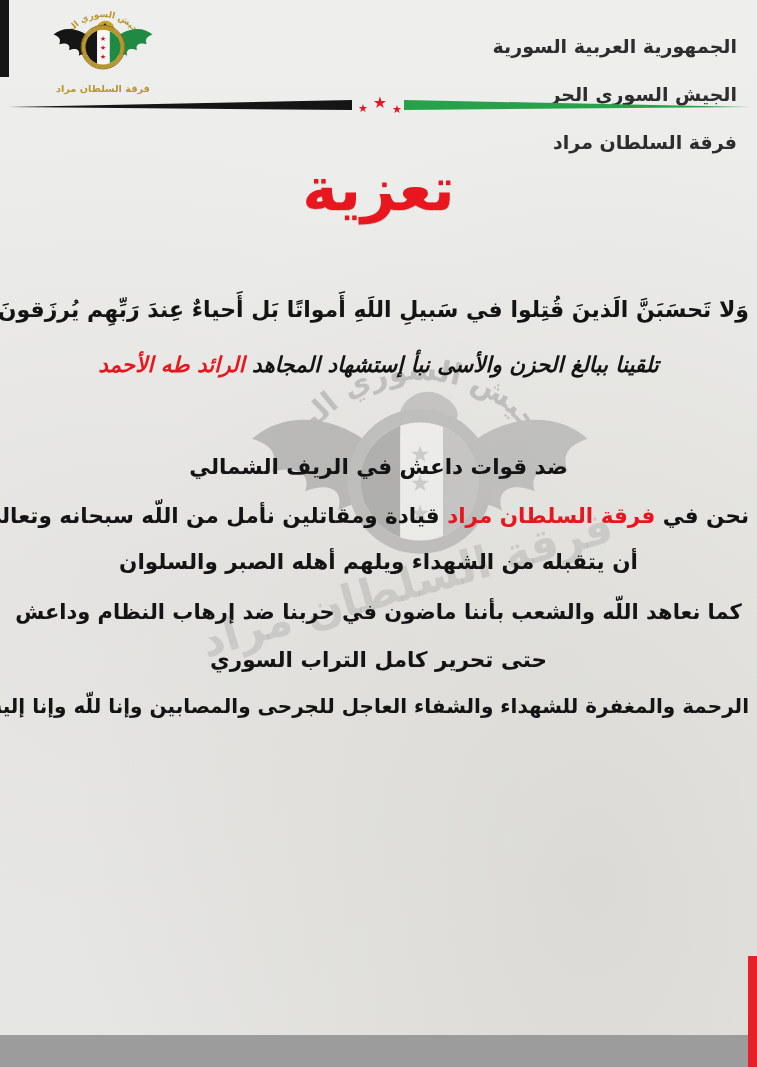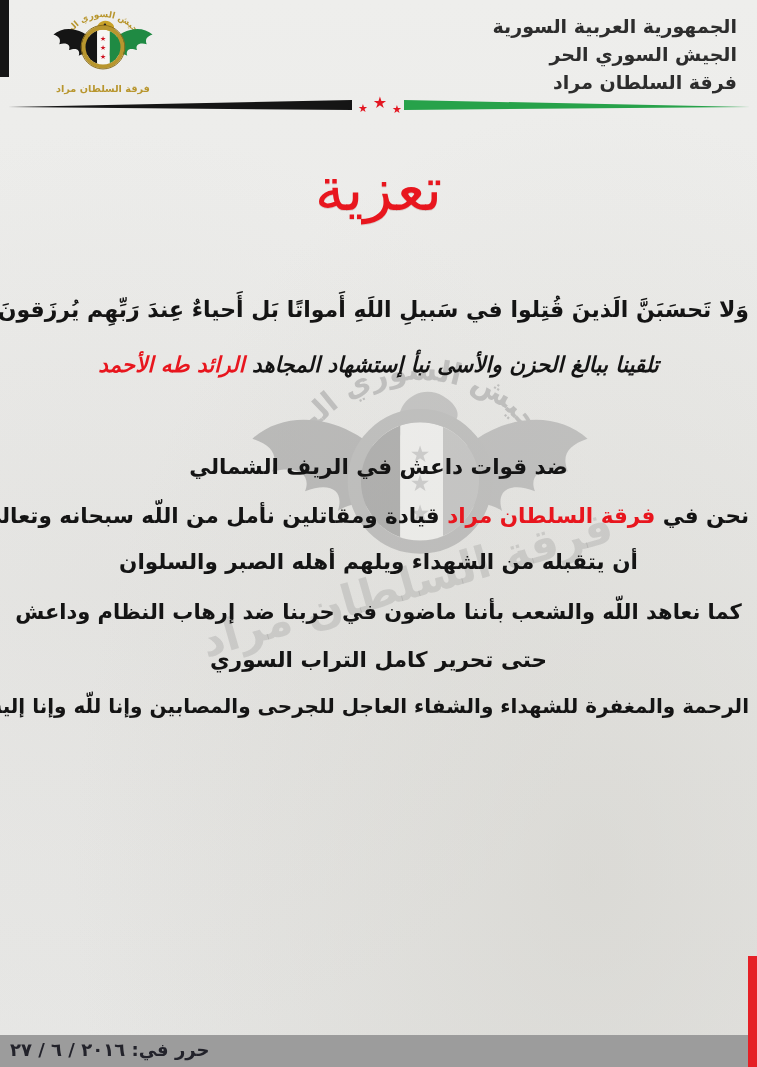--- a/index.html
+++ b/index.html
@@ -8,28 +8,28 @@
     font-family:"DejaVu Sans",sans-serif;
     background:
       radial-gradient(ellipse at 78% 82%, rgba(198,196,188,.38), transparent 62%),
       radial-gradient(ellipse at 15% 55%, rgba(210,208,204,.25), transparent 55%),
       linear-gradient(180deg,#eeeeec 0%,#e9e9e7 55%,#e6e6e4 100%);
   }
   .edge-black{position:absolute;left:0;top:0;width:9px;height:77px;background:#151515;}
   .edge-red{position:absolute;right:0;top:956px;width:9px;height:111px;background:#e52026;}
 
   .header-text{position:absolute;top:12px;right:20px;text-align:right;direction:rtl;}
-  .header-line{font-weight:bold;font-size:19px;color:#2d2d2d;line-height:28px;white-space:nowrap;}
+  .header-line{font-weight:bold;font-size:19px;color:#2d2d2d;line-height:28px;white-space:nowrap;margin-top:20px;}
 
   .logo{position:absolute;left:35px;top:1px;width:136px;height:100px;}
 
   .divider{position:absolute;left:0;top:96px;width:757px;height:26px;}
 
   .title{position:absolute;left:0;right:0;top:143px;height:92px;line-height:92px;
-    text-align:center;font-size:60px;font-weight:normal;color:#e8161e;
+    text-align:center;font-size:60px;font-weight:bold;color:#e8161e;
     text-shadow:0 1px 0 rgba(120,0,0,.15);}
 
   .bismillah{position:absolute;left:0;right:96px;top:238px;text-align:center;direction:rtl;
     font-weight:bold;font-size:21px;color:#141414;}
 
   .line{position:absolute;left:8px;right:8px;text-align:center;direction:rtl;
     font-weight:bold;font-size:21.5px;color:#141414;white-space:nowrap;}
   .l1{top:297px;font-size:22px;}
   .l2{top:352px;font-style:italic;}
   .l3{top:406px;}
@@ -133,19 +133,15 @@
   <div class="line l1"><span>وَلا تَحسَبَنَّ الَذينَ قُتِلوا في سَبيلِ اللَهِ أَمواتًا  بَل أَحياءٌ عِندَ رَبِّهِم يُرزَقونَ</span></div>
   <div class="line l2"><span>تلقينا ببالغ الحزن والأسى نبأ إستشهاد المجاهد </span><span class="red">الرائد طه الأحمد</span></div>
   <div class="line l4"><span>ضد قوات داعش في الريف الشمالي</span></div>
   <div class="line l5"><span>نحن في </span><span class="red">فرقة السلطان مراد</span><span> قيادة ومقاتلين نأمل من اللّه سبحانه وتعالى</span></div>
   <div class="line l6"><span>أن يتقبله من الشهداء ويلهم أهله الصبر والسلوان</span></div>
   <div class="line l7"><span>كما نعاهد اللّه والشعب بأننا ماضون في حربنا ضد إرهاب النظام وداعش</span></div>
   <div class="line l8"><span>حتى تحرير كامل التراب السوري</span></div>
   <div class="line l9"><span>الرحمة والمغفرة للشهداء والشفاء العاجل للجرحى والمصابين وإنا للّه وإنا إليه راجعون</span></div>
 
   <div class="datebar"></div>
-  <div class="datetext">
-    <span>حرر في:</span>
-    <span class="num">٢٠١٦ / ٦ / ٢٧</span>
-  </div>
   <div class="edge-red"></div>
 
 </div>
 
 </body></html>

